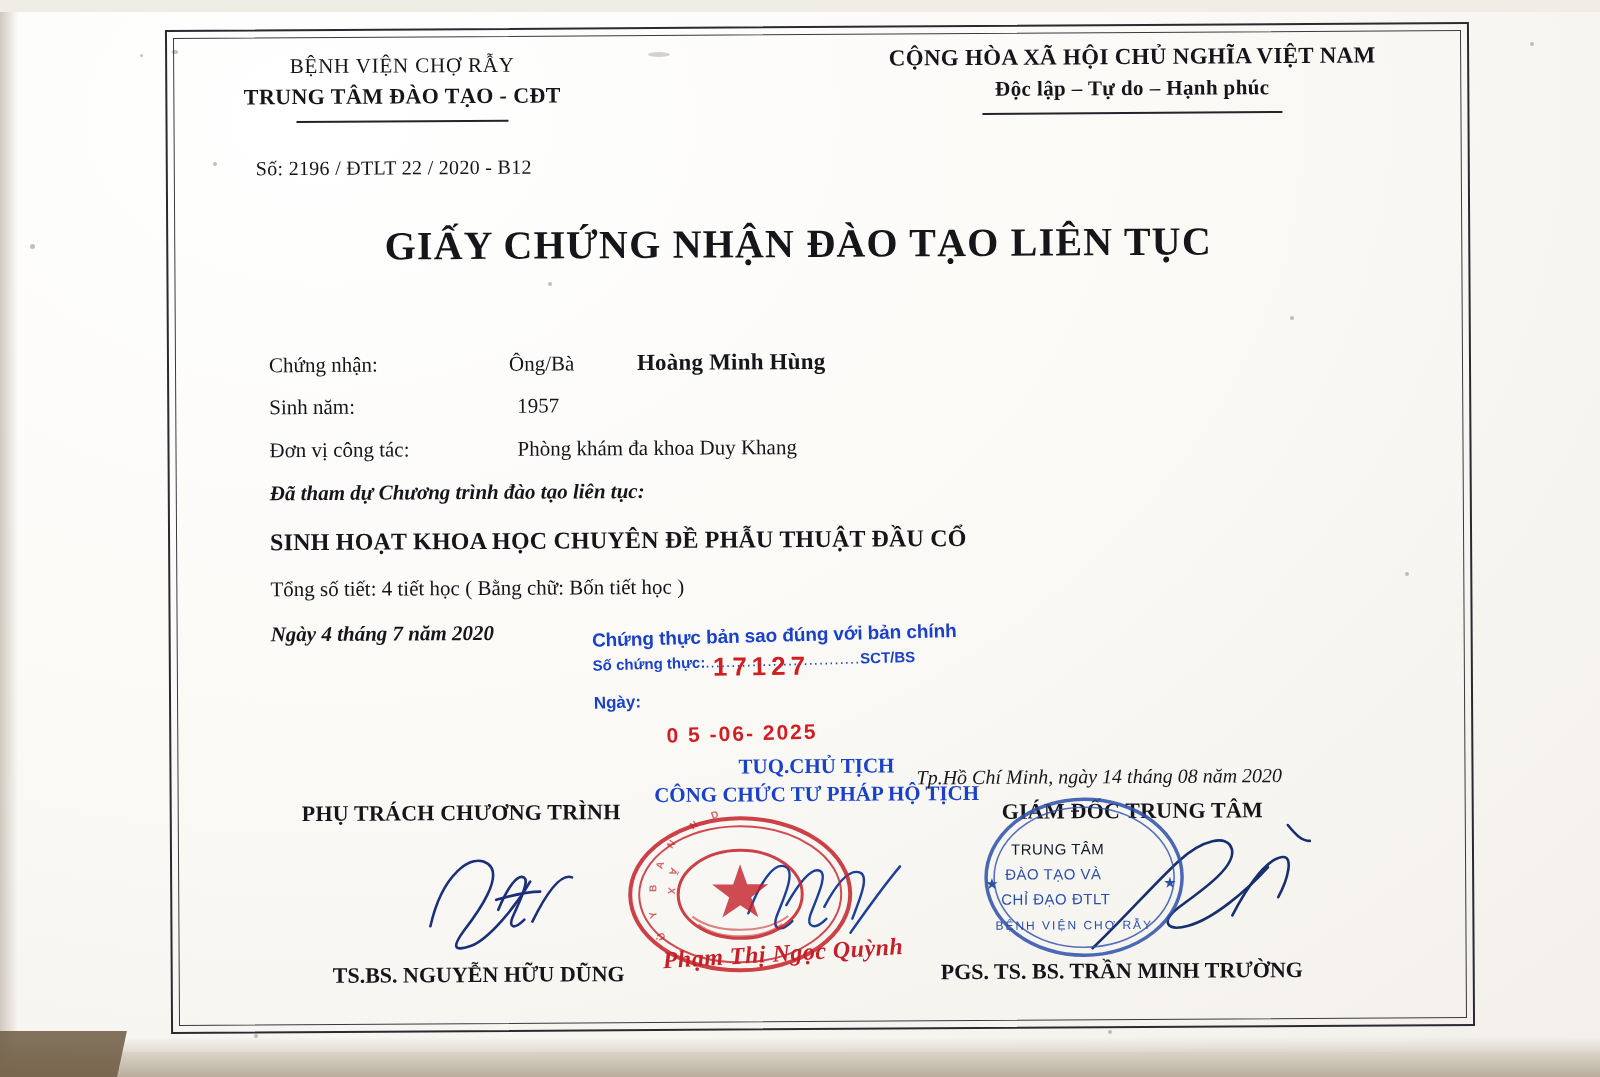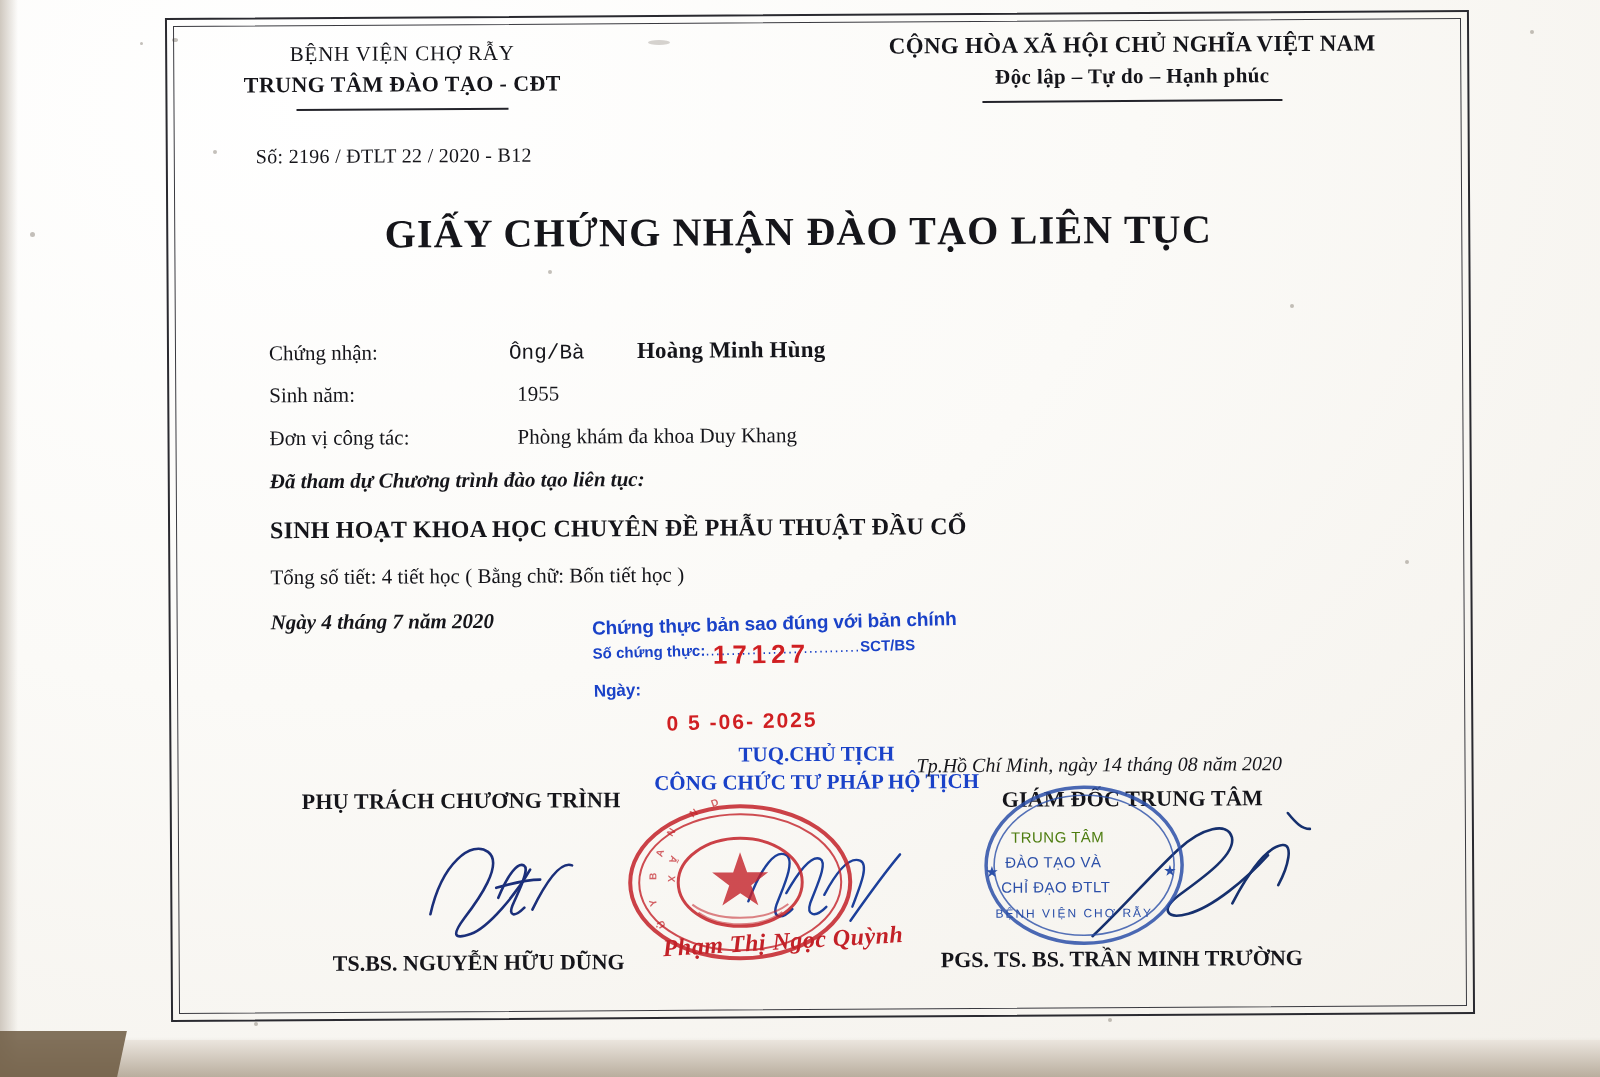--- a/index.html
+++ b/index.html
@@ -13,20 +13,21 @@
     overflow: hidden;
     font-family: "Liberation Serif", serif;
     color: #15151a;
   }
 
   
   #scan {
     position: absolute;
     inset: 0;
     background: #efeae3;
+    margin-top: 12px;
   }
   #paper {
     position: absolute;
     left: 0;
     top: 0;
     width: 1600px;
     height: 1040px;
     background:
       radial-gradient(ellipse at 20% 10%, #ffffff 0%, #fbfaf7 45%, #f3f0ea 100%);
   }
@@ -141,21 +142,21 @@
     position: absolute;
     font-size: 21px;
     white-space: nowrap;
   }
   .f-label { display: inline-block; }
   .f-sub   { display: inline-block; }
   .f-val   { display: inline-block; font-weight: 700; }
 
   #row-chungnhan { left: 270px; top: 337px; }
   #row-chungnhan .f-label { width: 240px; }
-  #row-chungnhan .f-sub   { width: 128px; font-weight: 400; font-family: Liberation Mono, monospace; }
+  #row-chungnhan .f-sub   { width: 128px; font-weight: 400; }
   #row-chungnhan .f-val   { font-size: 23px; letter-spacing: .2px; }
 
   #row-sinhnam { left: 270px; top: 380px; }
   #row-sinhnam .f-label { width: 248px; }
   #row-sinhnam .f-val { font-weight: 400; }
 
   #row-donvi { left: 270px; top: 423px; }
   #row-donvi .f-label { width: 248px; }
   #row-donvi .f-val { font-weight: 400; }
 
@@ -388,21 +389,21 @@
 
     <div id="so">Số: 2196 / ĐTLT 22 / 2020 - B12</div>
 
     <div id="title">GIẤY CHỨNG NHẬN ĐÀO TẠO LIÊN TỤC</div>
 
     <div class="field-row" id="row-chungnhan">
       <span class="f-label">Chứng nhận:</span><span class="f-sub">Ông/Bà</span><span class="f-val">Hoàng Minh Hùng</span>
     </div>
 
     <div class="field-row" id="row-sinhnam">
-      <span class="f-label">Sinh năm:</span><span class="f-val">1955</span>
+      <span class="f-label">Sinh năm:</span><span class="f-val">1957</span>
     </div>
 
     <div class="field-row" id="row-donvi">
       <span class="f-label">Đơn vị công tác:</span><span class="f-val">Phòng khám đa khoa Duy Khang</span>
     </div>
 
     <div id="line-datham">Đã tham dự Chương trình đào tạo liên tục:</div>
     <div id="course-title">SINH HOẠT KHOA HỌC CHUYÊN ĐỀ PHẪU THUẬT ĐẦU CỔ</div>
     <div id="line-tongso">Tổng số tiết: 4 tiết học ( Bằng chữ: Bốn tiết học )</div>
     <div id="line-ngay">Ngày 4 tháng 7 năm 2020</div>
@@ -485,21 +486,21 @@
 
     <div id="stamp-name">Phạm Thị Ngọc Quỳnh</div>
 
     <div class="seal" id="seal-blue">
       <svg width="215" height="170" viewBox="0 0 215 170">
         <g transform="translate(107,85)">
           <ellipse rx="98" ry="78" fill="none" stroke="#2b4fa8" stroke-width="3.5" opacity=".85"></ellipse>
           <ellipse rx="90" ry="70" fill="none" stroke="#2b4fa8" stroke-width="1.6" opacity=".8"></ellipse>
         </g>
       </svg>
-      <div class="seal-text sb-l1" style="color:#4d7c0f">TRUNG TÂM</div>
+      <div class="seal-text sb-l1" style="color:#0f172a">TRUNG TÂM</div>
       <div class="seal-text sb-l2" style="color:#2b4fa8">ĐÀO TẠO VÀ</div>
       <div class="seal-text sb-l3" style="color:#2b4fa8">CHỈ ĐẠO ĐTLT</div>
       <div class="seal-text sb-l4" style="color:#2b4fa8">BỆNH  VIỆN  CHỢ RẪY</div>
       <div class="seal-text sb-star" style="color:#2b4fa8">★</div>
       <div class="seal-text sb-star2" style="color:#2b4fa8">★</div>
     </div>
 
   </div>
 </div>
 

